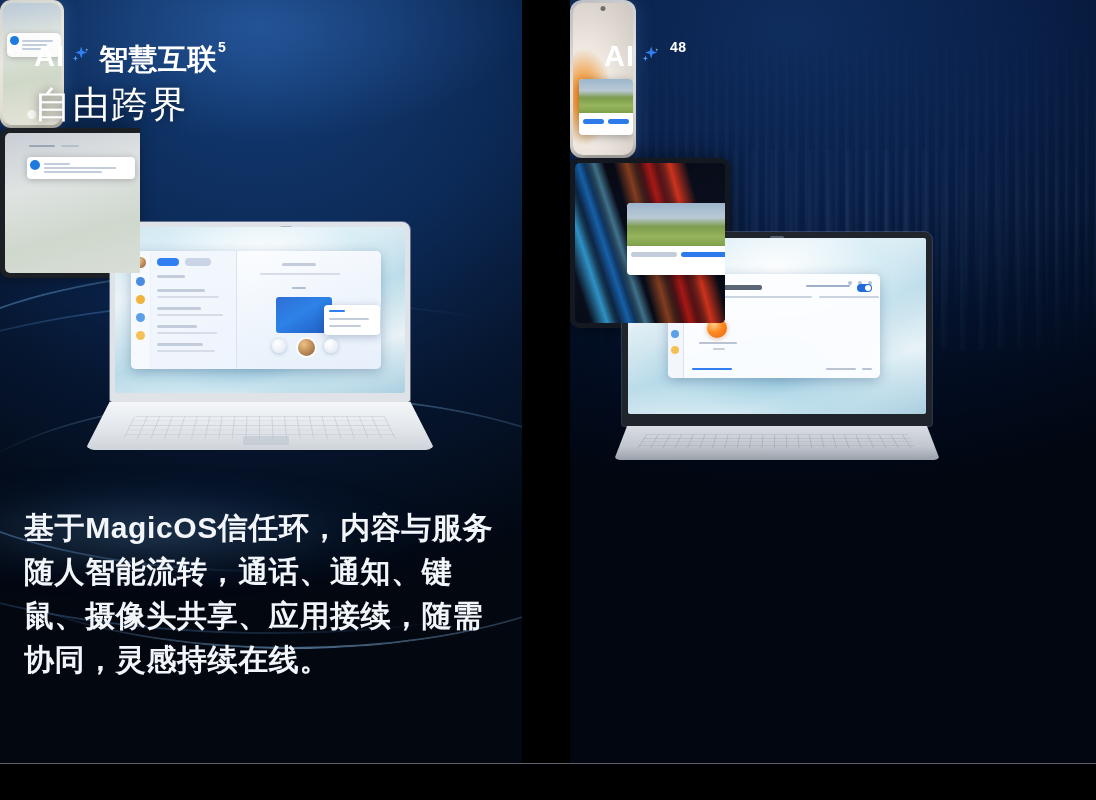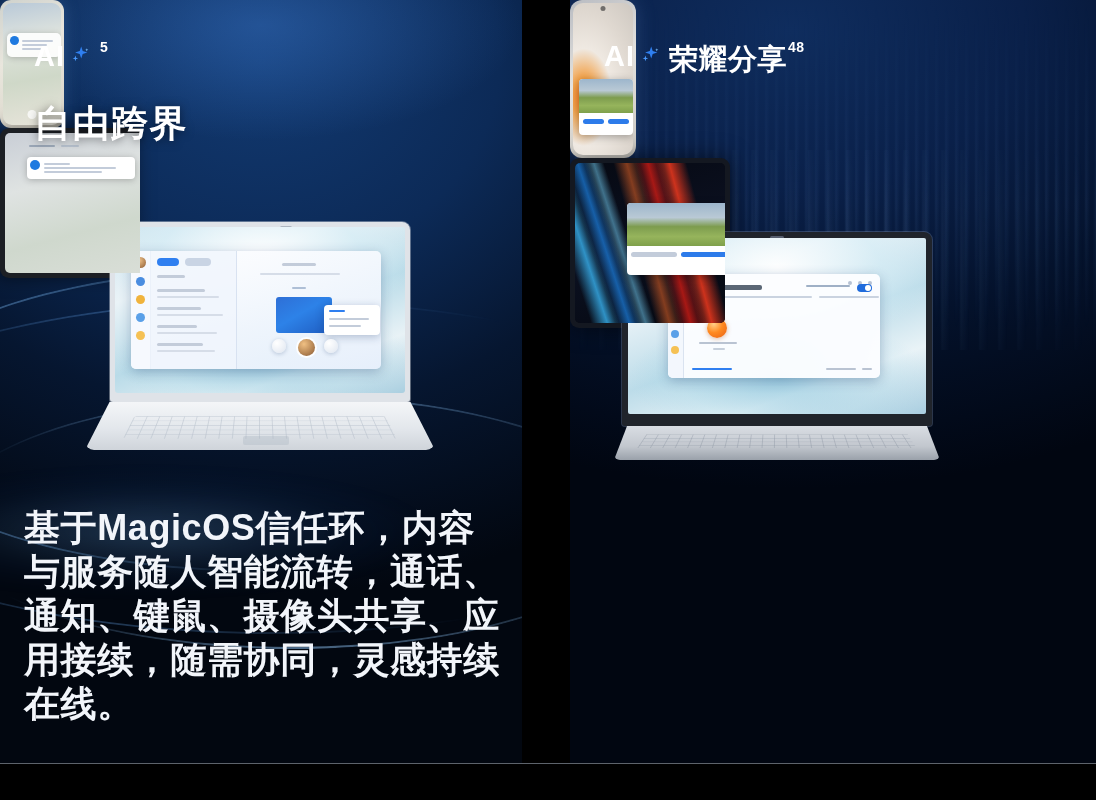--- a/index.html
+++ b/index.html
@@ -57,25 +57,25 @@
 
   
   .head{position:absolute;z-index:8;}
   .head-left{left:34px;top:40px;}
   .head-right{left:604px;top:40px;}
   .kicker{display:flex;align-items:flex-start;color:#fff;font-size:29px;font-weight:700;letter-spacing:.5px;white-space:nowrap;}
   .kicker .ai{font-size:29px;font-weight:600;letter-spacing:1px;}
   .spark{width:24px;height:24px;display:inline-block;margin:2px 7px 0 3px;flex:0 0 auto;}
   .kicker .phrase{font-size:29px;font-weight:700;}
   .sup{font-size:14px;font-weight:600;vertical-align:super;line-height:1;margin-left:1px;}
-  .title{color:#fff;font-size:37px;font-weight:700;letter-spacing:1.5px;margin-top:26px;white-space:nowrap;
-         text-shadow:0 1px 10px rgba(0,0,0,.5);text-align:center;}
-
-  
-  .caption{position:absolute;z-index:8;color:#f2f5fa;font-size:36px;font-weight:600;line-height:44px;letter-spacing:.6px;}
+  .title{color:#fff;font-size:37px;font-weight:400;letter-spacing:1.5px;white-space:nowrap;
+         text-shadow:0 1px 10px rgba(0,0,0,.5);}
+
+  
+  .caption{position:absolute;z-index:8;color:#f2f5fa;font-size:30px;font-weight:600;line-height:44px;letter-spacing:.6px;}
   .cap-left{left:24px;top:506px;width:480px;}
 
   
   .scene{position:absolute;z-index:5;}
 
   
   .laptop{position:absolute;}
   .lid{position:absolute;left:0;top:0;border-radius:8px 8px 3px 3px;box-sizing:border-box;}
   .screen{position:absolute;overflow:hidden;}
   .base{position:absolute;}
@@ -232,20 +232,21 @@
     <div class="head head-left">
       <div class="kicker">
         <span class="ai">AI</span>
         <span class="spark">
           <svg viewBox="0 0 24 24" width="24" height="24" aria-hidden="true">
             <path d="M13.2 2.4l1.5 4.6 4.6 1.5-4.6 1.5-1.5 4.6-1.5-4.6L7.1 8.5l4.6-1.5z" fill="#2f7ff0"></path>
             <path d="M7.4 11.6l.7 2.1 2.1.7-2.1.7-.7 2.1-.7-2.1-2.1-.7 2.1-.7z" fill="#4a9bff"></path>
             <path d="M18.8 4.2l.4 1.2 1.2.4-1.2.4-.4 1.2-.4-1.2-1.2-.4 1.2-.4z" fill="#7cc0ff"></path>
           </svg>
         </span>
+        <span class="phrase">智慧互联</span>
           <span class="sup">5</span>
       </div>
       <div class="title">自由跨界</div>
     </div>
 
     <div class="scene">
 
       <div id="phone-l">
         <div class="pscr">
           <div id="notif-l">
@@ -337,21 +338,20 @@
     <div class="head head-right" style="left:34px;">
       <div class="kicker">
         <span class="ai">AI</span>
         <span class="spark">
           <svg viewBox="0 0 24 24" width="24" height="24" aria-hidden="true">
             <path d="M13.2 2.4l1.5 4.6 4.6 1.5-4.6 1.5-1.5 4.6-1.5-4.6L7.1 8.5l4.6-1.5z" fill="#2f7ff0"></path>
             <path d="M7.4 11.6l.7 2.1 2.1.7-2.1.7-.7 2.1-.7-2.1-2.1-.7 2.1-.7z" fill="#4a9bff"></path>
             <path d="M18.8 4.2l.4 1.2 1.2.4-1.2.4-.4 1.2-.4-1.2-1.2-.4 1.2-.4z" fill="#7cc0ff"></path>
           </svg>
         </span>
-        <span class="phrase">荣耀分享</span>
           <span class="sup">48</span>
       </div>
     </div>
 
     <div class="scene">
 
       <div class="laptop" id="lap-r" style="left:52px;top:232px;">
         <div class="lid">
           <div class="cam"></div>
         </div>

